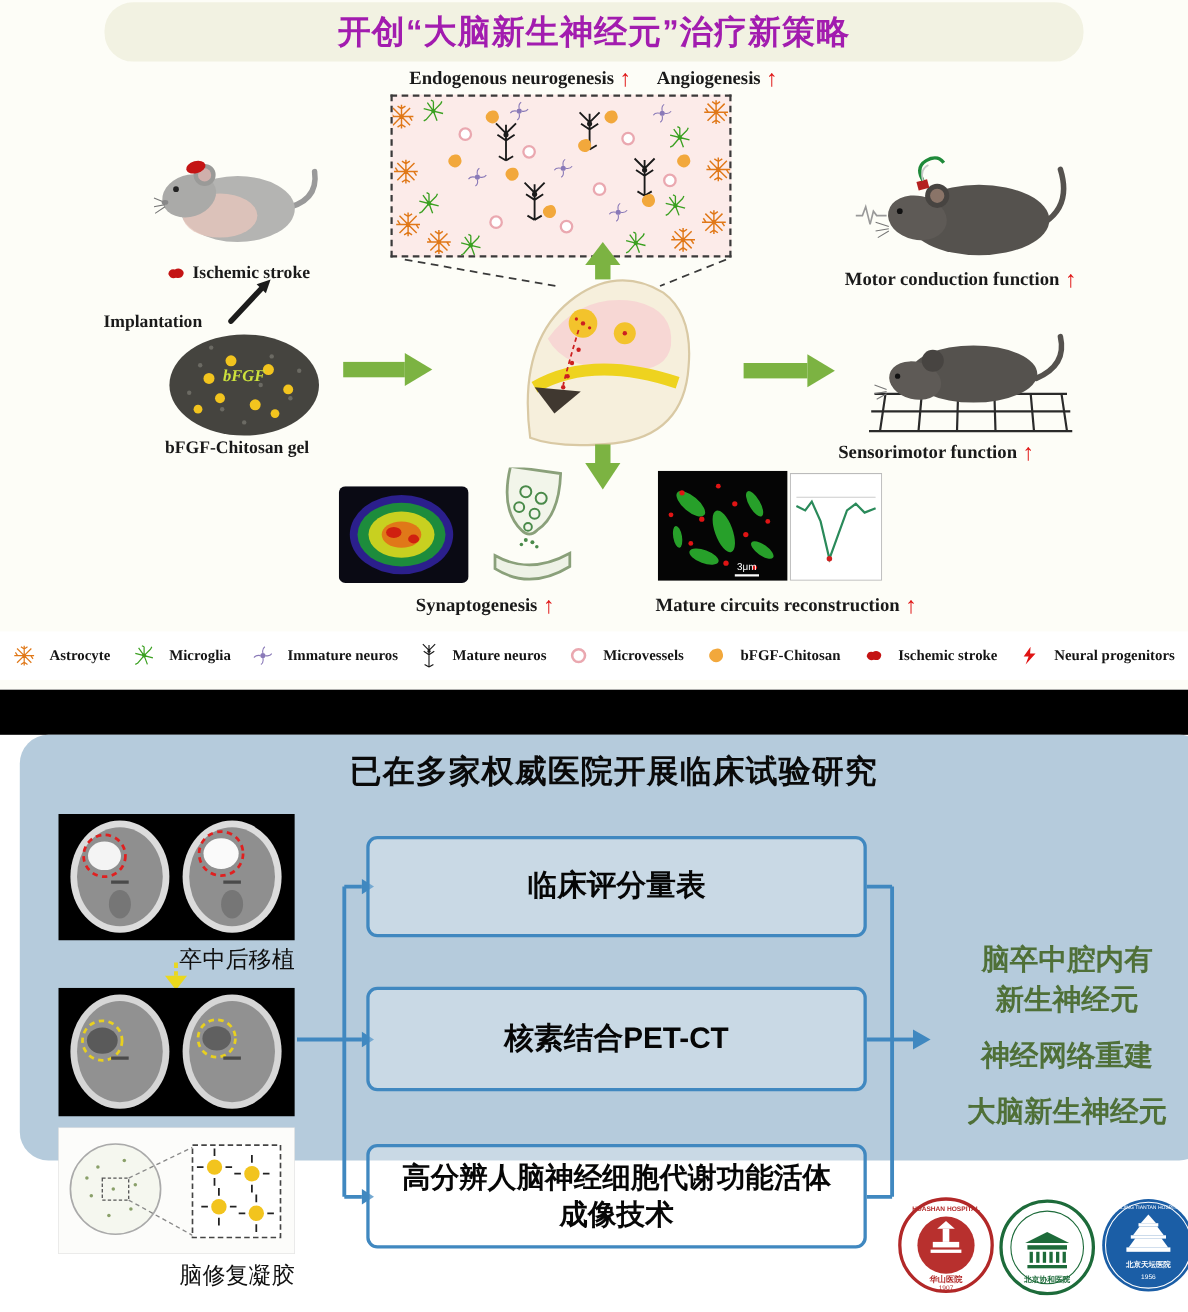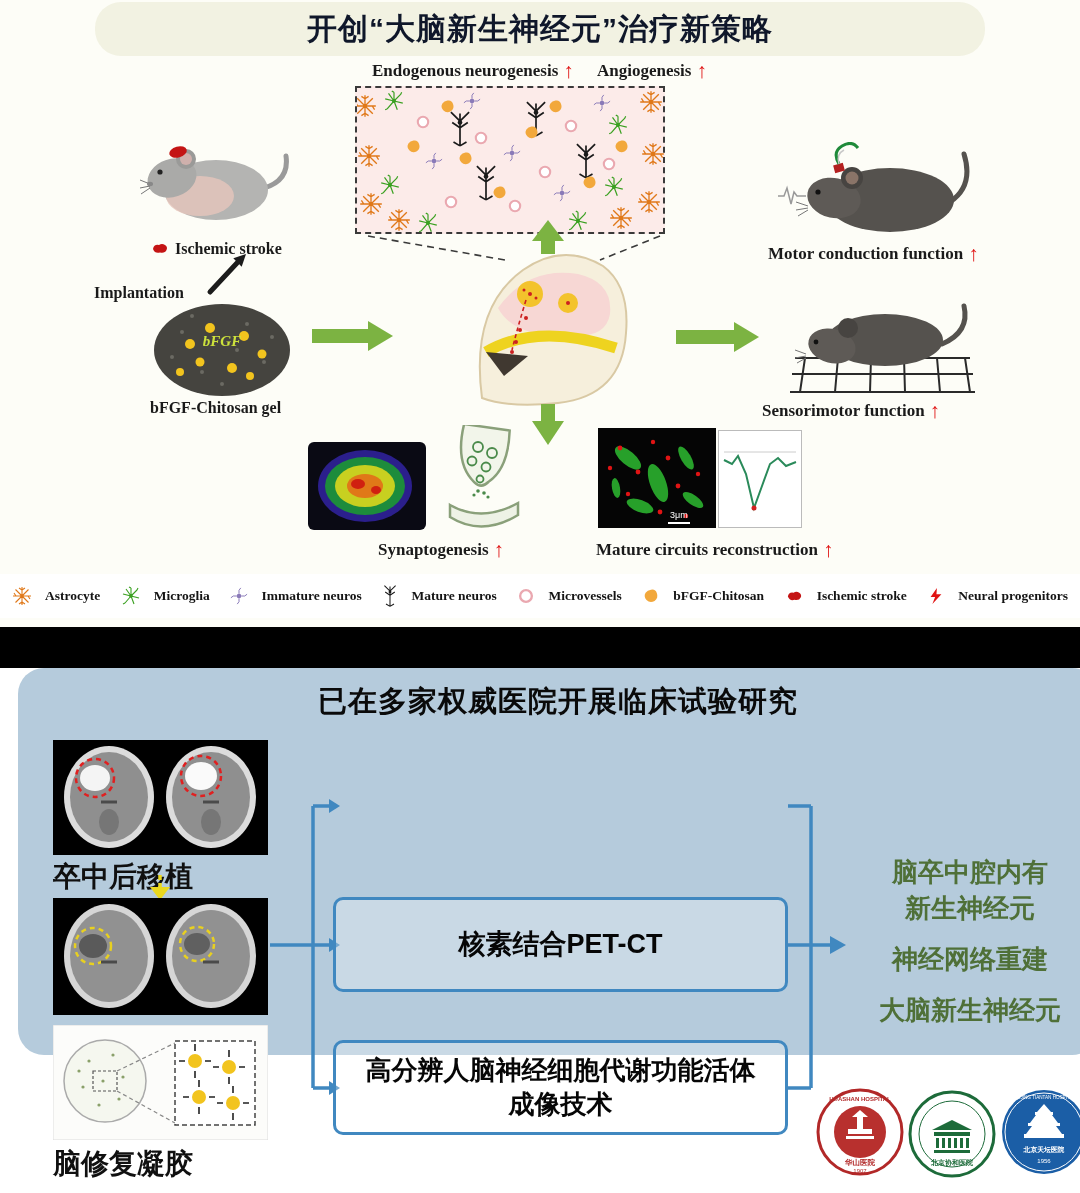--- a/index.html
+++ b/index.html
@@ -9,21 +9,21 @@
   }
   .abs { position: absolute; }
 
   
   .top-panel { position: absolute; left: 0; top: 0; width: 1080px; height: 627px; background: #fdfdf7; }
   .title-chip {
     position: absolute; left: 50%; top: 2px; transform: translateX(-50%);
     width: 890px; height: 54px; background: #f2f2e2; border-radius: 26px;
     display: flex; align-items: center; justify-content: center;
   }
-  .top-title { font-size: 30px; font-weight: 700; color: #0f172a; letter-spacing: 1px; }
+  .top-title { font-size: 30px; font-weight: 700; color: #a21caf; letter-spacing: 1px; }
 
   .serif-label {
     position: absolute; font-family: "Liberation Serif", serif; font-weight: 700;
     font-size: 17px; color: #1a1a1a; white-space: nowrap; display: flex; align-items: center; gap: 5px;
   }
   .serif-label.small { font-size: 16px; }
   .up-arrow { color: #e01414; font-size: 21px; font-weight: 700; line-height: 17px; }
 
   .cell-box {
     position: absolute; left: 355px; top: 86px; width: 310px; height: 148px;
@@ -51,22 +51,22 @@
   
   .bottom-panel {
     position: absolute; left: 18px; top: 668px; width: 1080px; height: 387px;
     background: #b5cbdc; border-radius: 26px;
   }
   .b-title {
     position: absolute; left: 0; top: 14px; width: 100%; text-align: center;
     font-size: 29px; font-weight: 700; color: #0a0a0a; letter-spacing: 1px;
   }
   .ct-label {
-    position: absolute; left: 35px; width: 215px; text-align: left;
-    font-size: 28px; font-weight: 700; color: #101010;
+    position: absolute; left: 35px; width: 215px; text-align: right;
+    font-size: 21px; font-weight: 400; color: #101010;
   }
   .flow-box {
     position: absolute; left: 315px; width: 455px;
     border: 3px solid #4088c0; border-radius: 10px; background: rgba(255,255,255,0.28);
     display: flex; align-items: center; justify-content: center; text-align: center;
     font-size: 27px; font-weight: 700; color: #060606; padding: 6px 22px; line-height: 1.3;
   }
   .outcomes {
     position: absolute; left: 830px; top: 186px; width: 244px; text-align: center;
     color: #4f7038; font-weight: 700; font-size: 26px; line-height: 36px;
@@ -511,20 +511,23 @@
     <g stroke="#222" stroke-width="1.6">
       <path d="M142,26 V19 M142,46 V53 M132,36 H126 M152,36 H158"></path>
       <path d="M176,32 V25 M176,52 V59 M166,42 H160 M186,42 H192"></path>
       <path d="M146,62 V55 M146,82 V89 M136,72 H130 M156,72 H162"></path>
       <path d="M180,68 V61 M180,88 V95 M170,78 H164 M190,78 H196"></path>
     </g>
   </svg>
 
   <div class="ct-label" style="top:477px">脑修复凝胶</div>
 
+  <div class="flow-box" style="top:92px;height:92px">
+    <span>临床评分量表</span>
+  </div>
   <div class="flow-box" style="top:229px;height:95px">
     <span>核素结合PET-CT</span>
   </div>
   <div class="flow-box" style="top:372px;height:95px;font-size:26px">
     <span>高分辨人脑神经细胞代谢功能活体成像技术</span>
   </div>
 
   <div class="outcomes">
     <div class="outcome-line">脑卒中腔内有</div>
     <div class="outcome-line">新生神经元</div>

